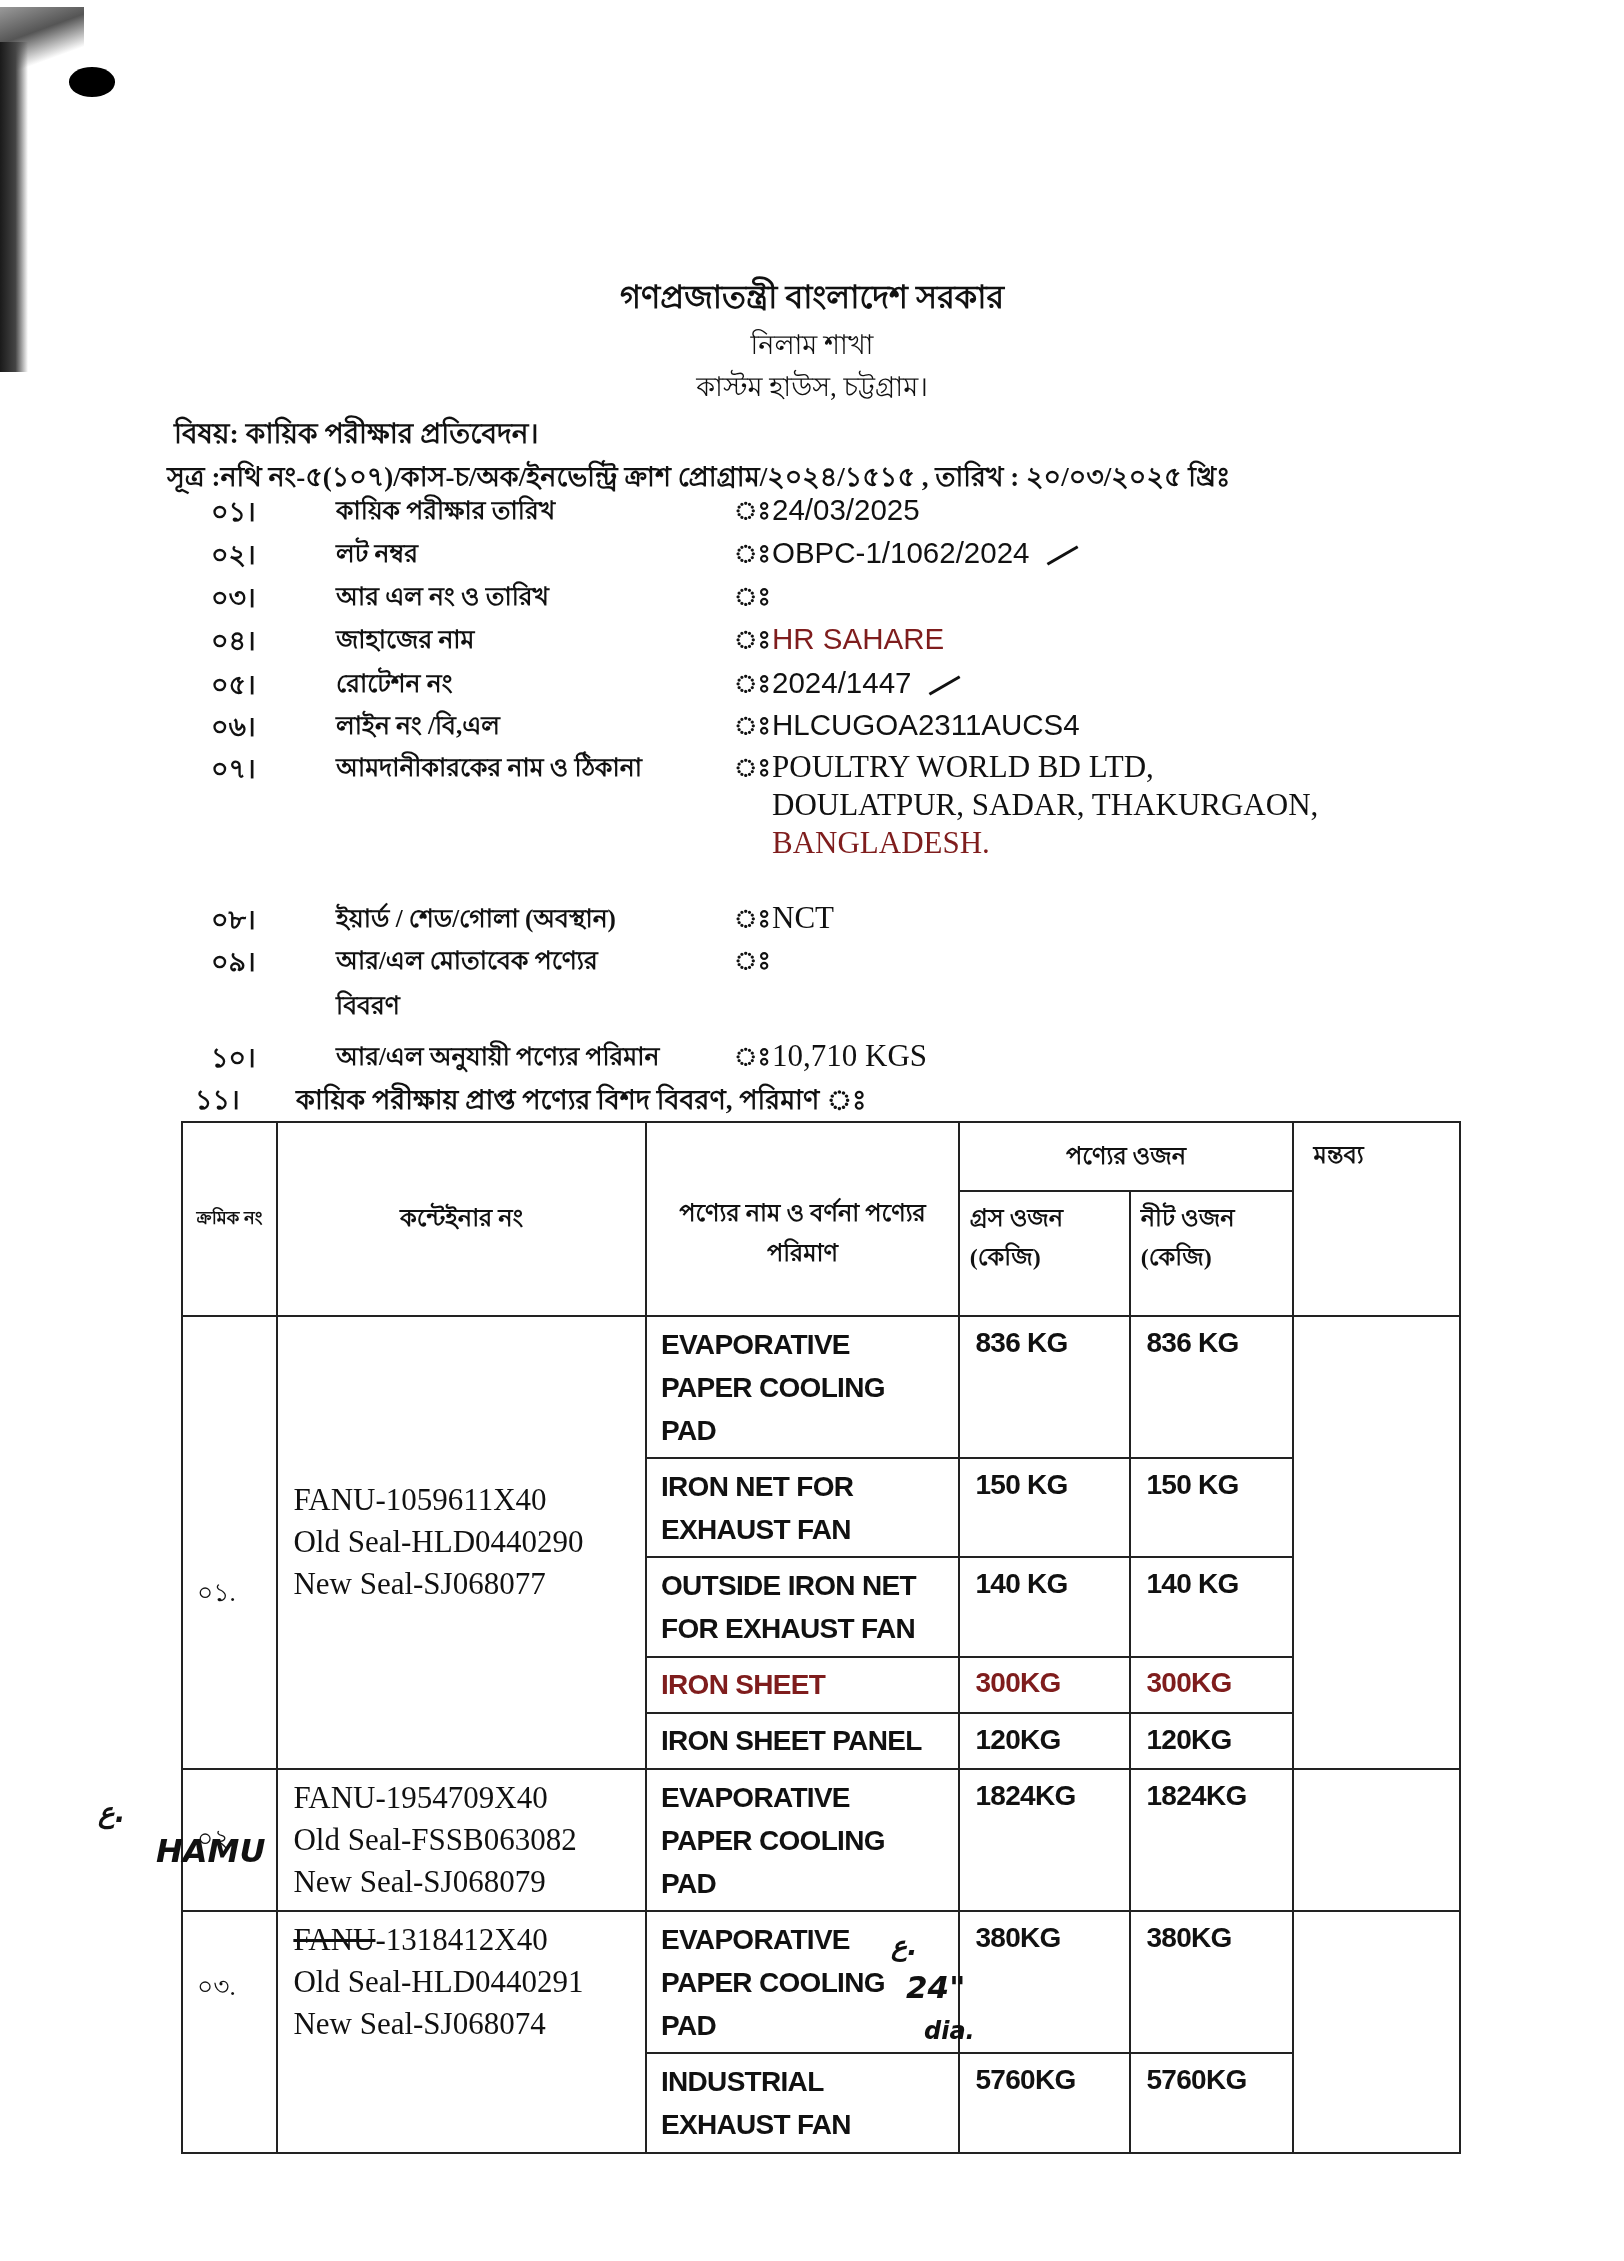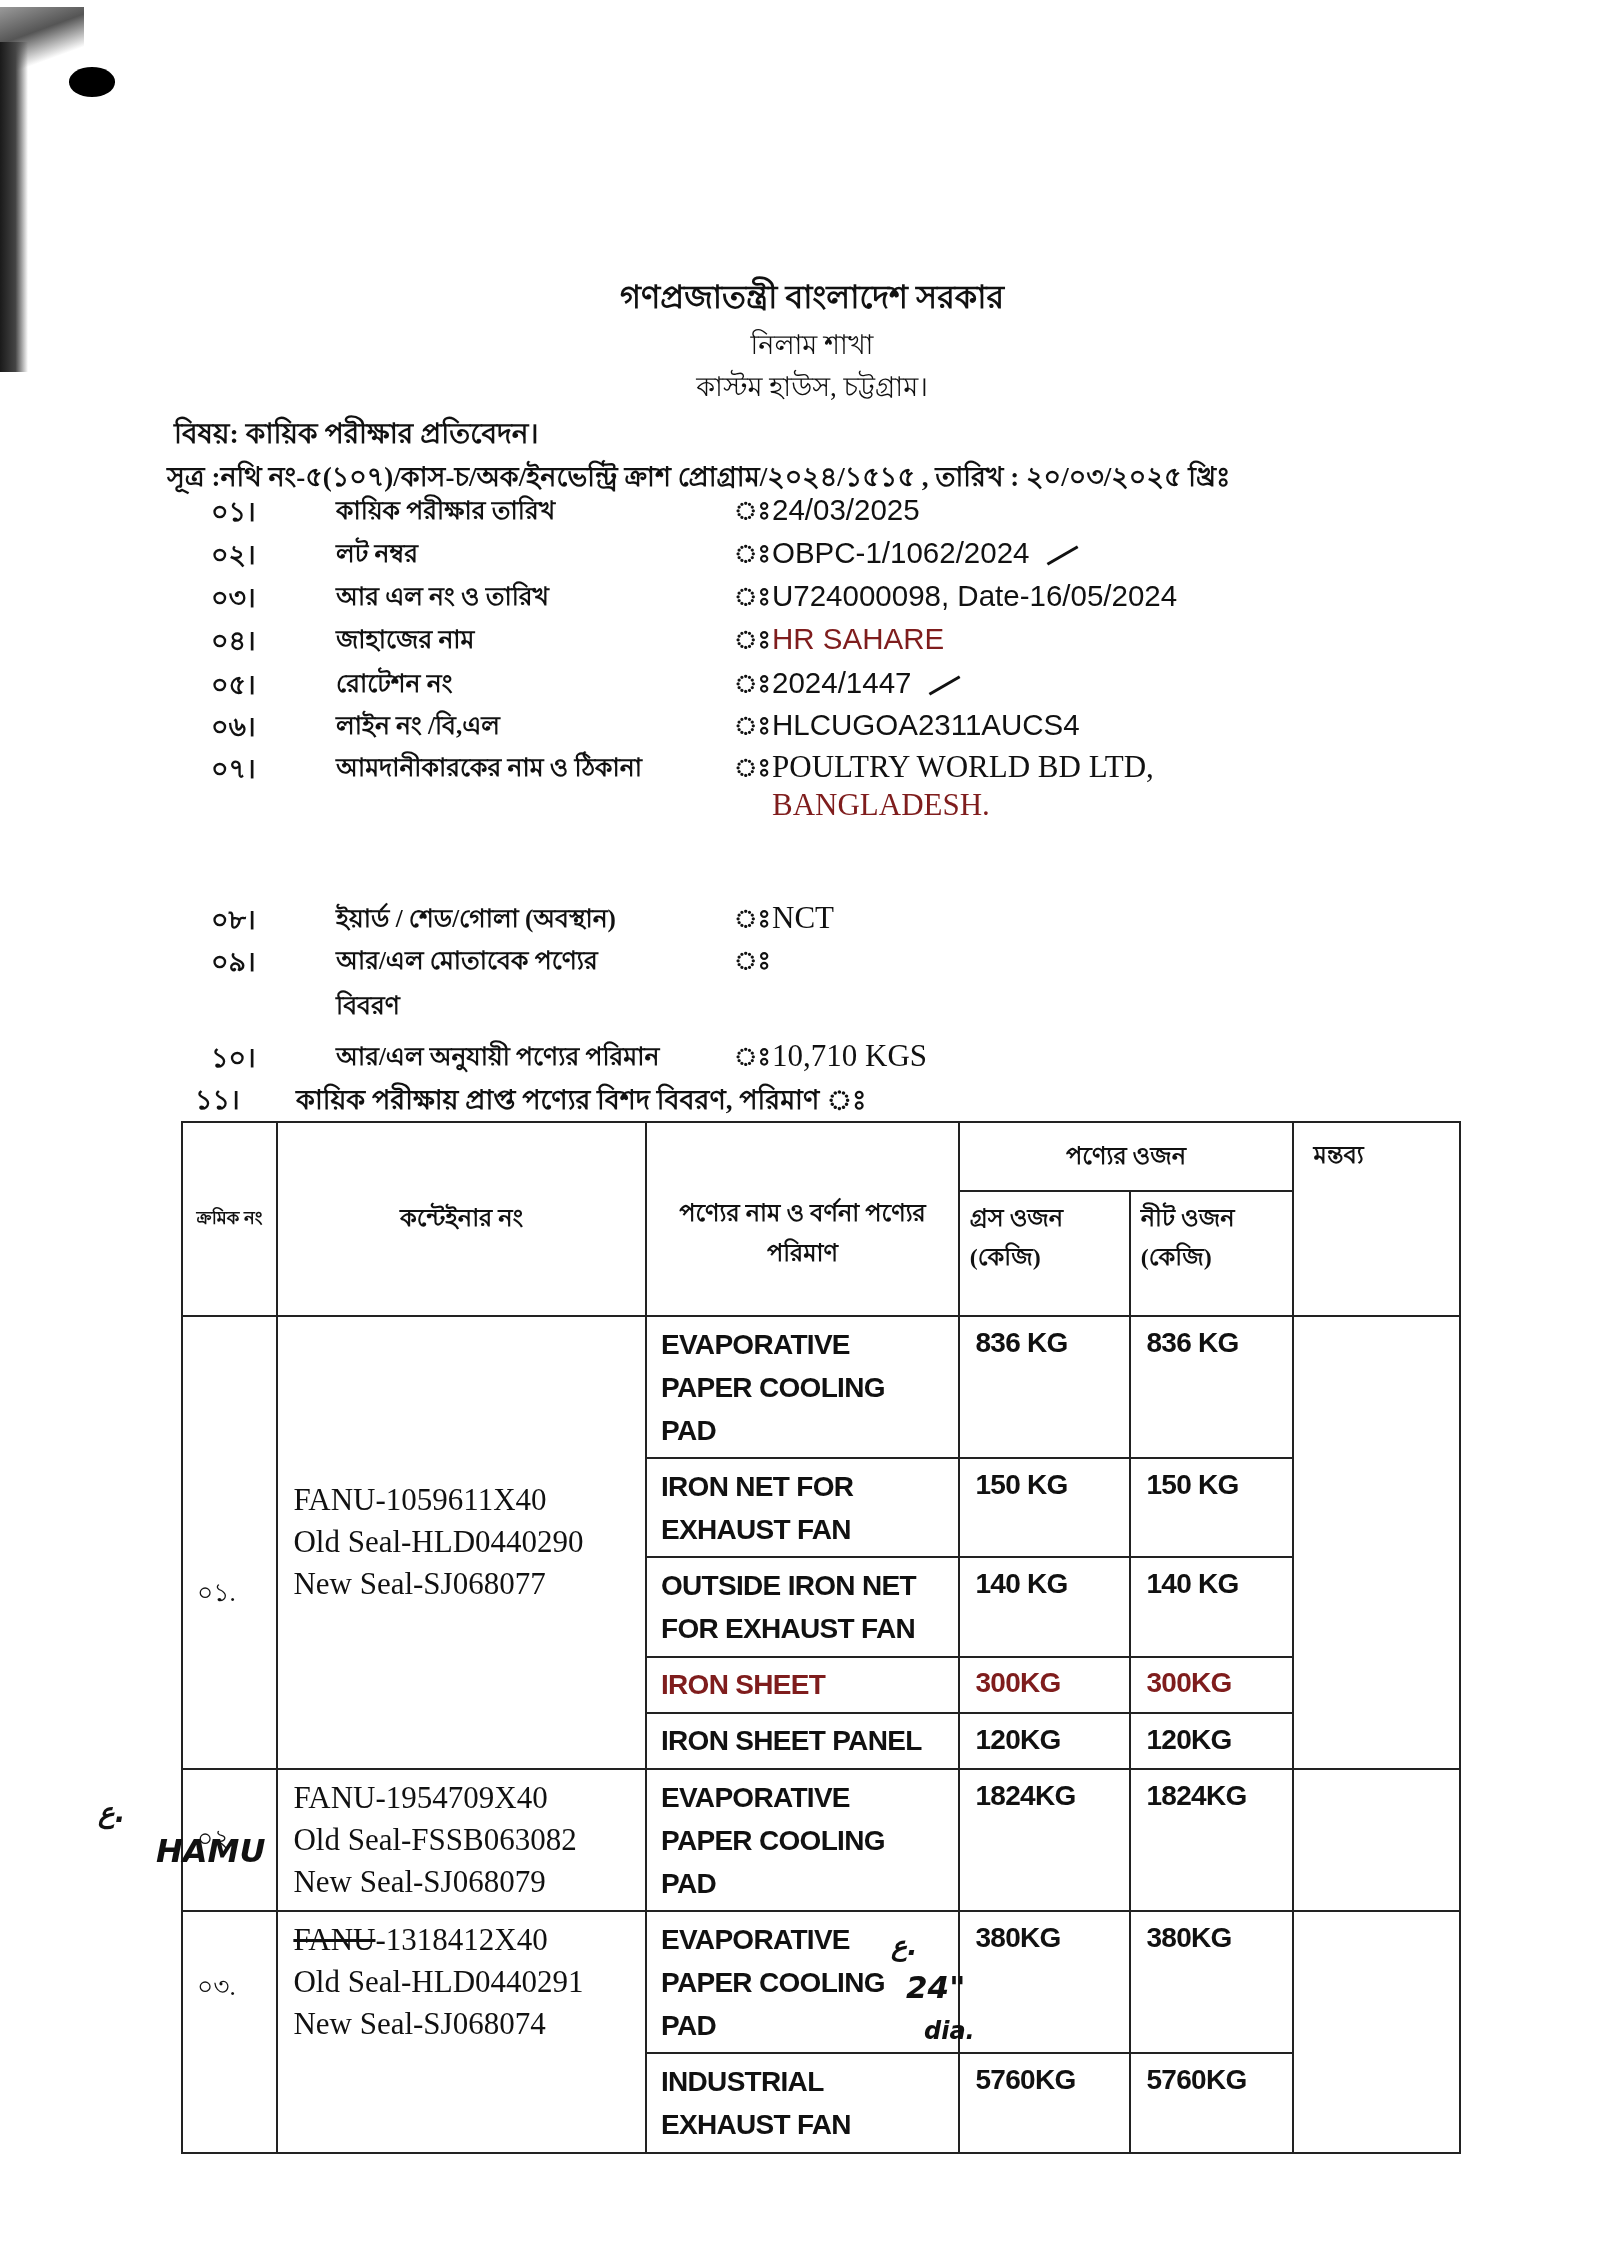--- a/index.html
+++ b/index.html
@@ -97,21 +97,20 @@
 <div class="field-row" style="top:534px">
   <span class="field-num">০২।</span>
   <span class="field-label">লট নম্বর</span>
   <span class="field-colon">ঃ</span>
   <span class="field-value val-sans"><span>OBPC-1/1062/2024</span><span class="tick-mark"></span></span>
 </div>
 <div class="field-row" style="top:577px">
   <span class="field-num">০৩।</span>
   <span class="field-label">আর এল নং ও তারিখ</span>
   <span class="field-colon">ঃ</span>
-  <span class="field-value val-sans">U724000098, Date-16/05/2024</span>
 </div>
 <div class="field-row" style="top:620px">
   <span class="field-num">০৪।</span>
   <span class="field-label">জাহাজের নাম</span>
   <span class="field-colon">ঃ</span>
   <span class="field-value val-sans faded">HR SAHARE</span>
 </div>
 <div class="field-row" style="top:664px">
   <span class="field-num">০৫।</span>
   <span class="field-label">রোটেশন নং</span>
@@ -123,20 +122,21 @@
   <span class="field-label">লাইন নং /বি,এল</span>
   <span class="field-colon">ঃ</span>
   <span class="field-value val-sans">HLCUGOA2311AUCS4</span>
 </div>
 <div class="field-row" style="top:748px; height:140px">
   <span class="field-num">০৭।</span>
   <span class="field-label">আমদানীকারকের নাম ও ঠিকানা</span>
   <span class="field-colon">ঃ</span>
   <div class="field-value">
     <div>POULTRY WORLD BD LTD,</div>
+    <div>DOULATPUR, SADAR, THAKURGAON,</div>
     <div class="faded">BANGLADESH.</div>
   </div>
 </div>
 <div class="field-row" style="top:899px">
   <span class="field-num">০৮।</span>
   <span class="field-label">ইয়ার্ড / শেড/গোলা (অবস্থান)</span>
   <span class="field-colon">ঃ</span>
   <span class="field-value">NCT</span>
 </div>
 <div class="field-row" style="top:941px; height:84px">

